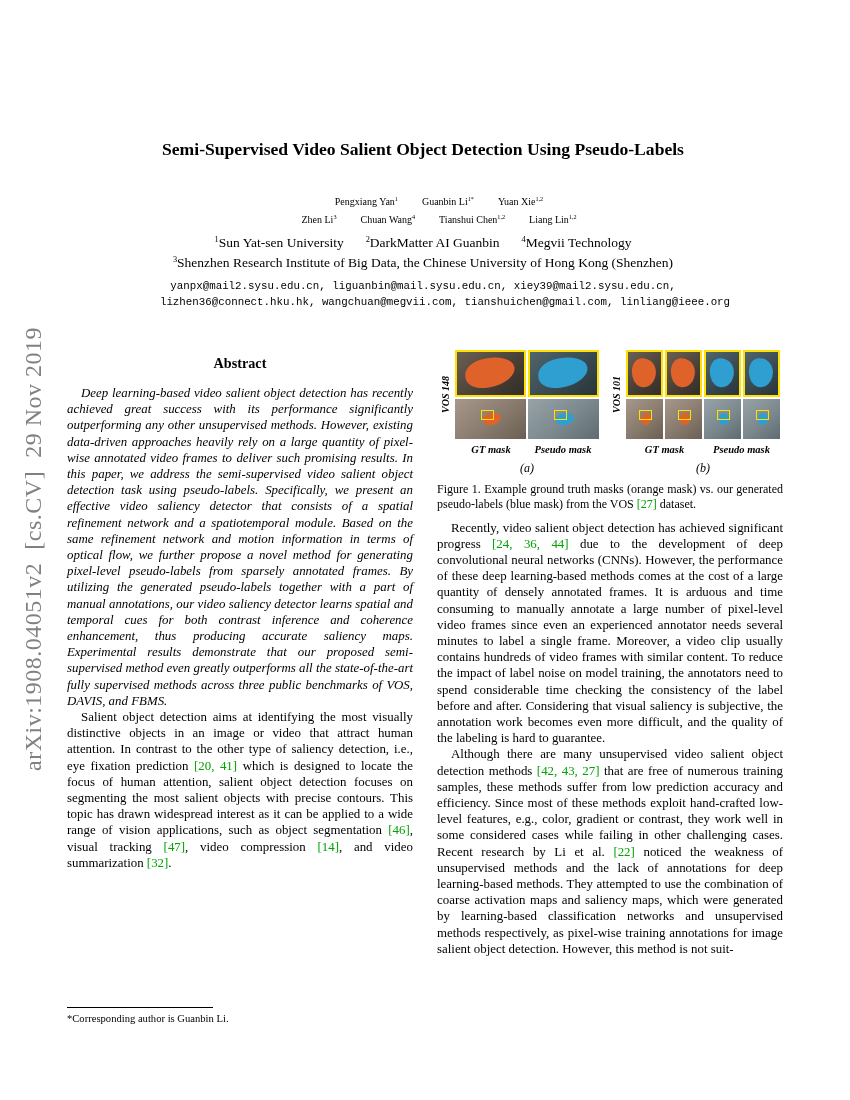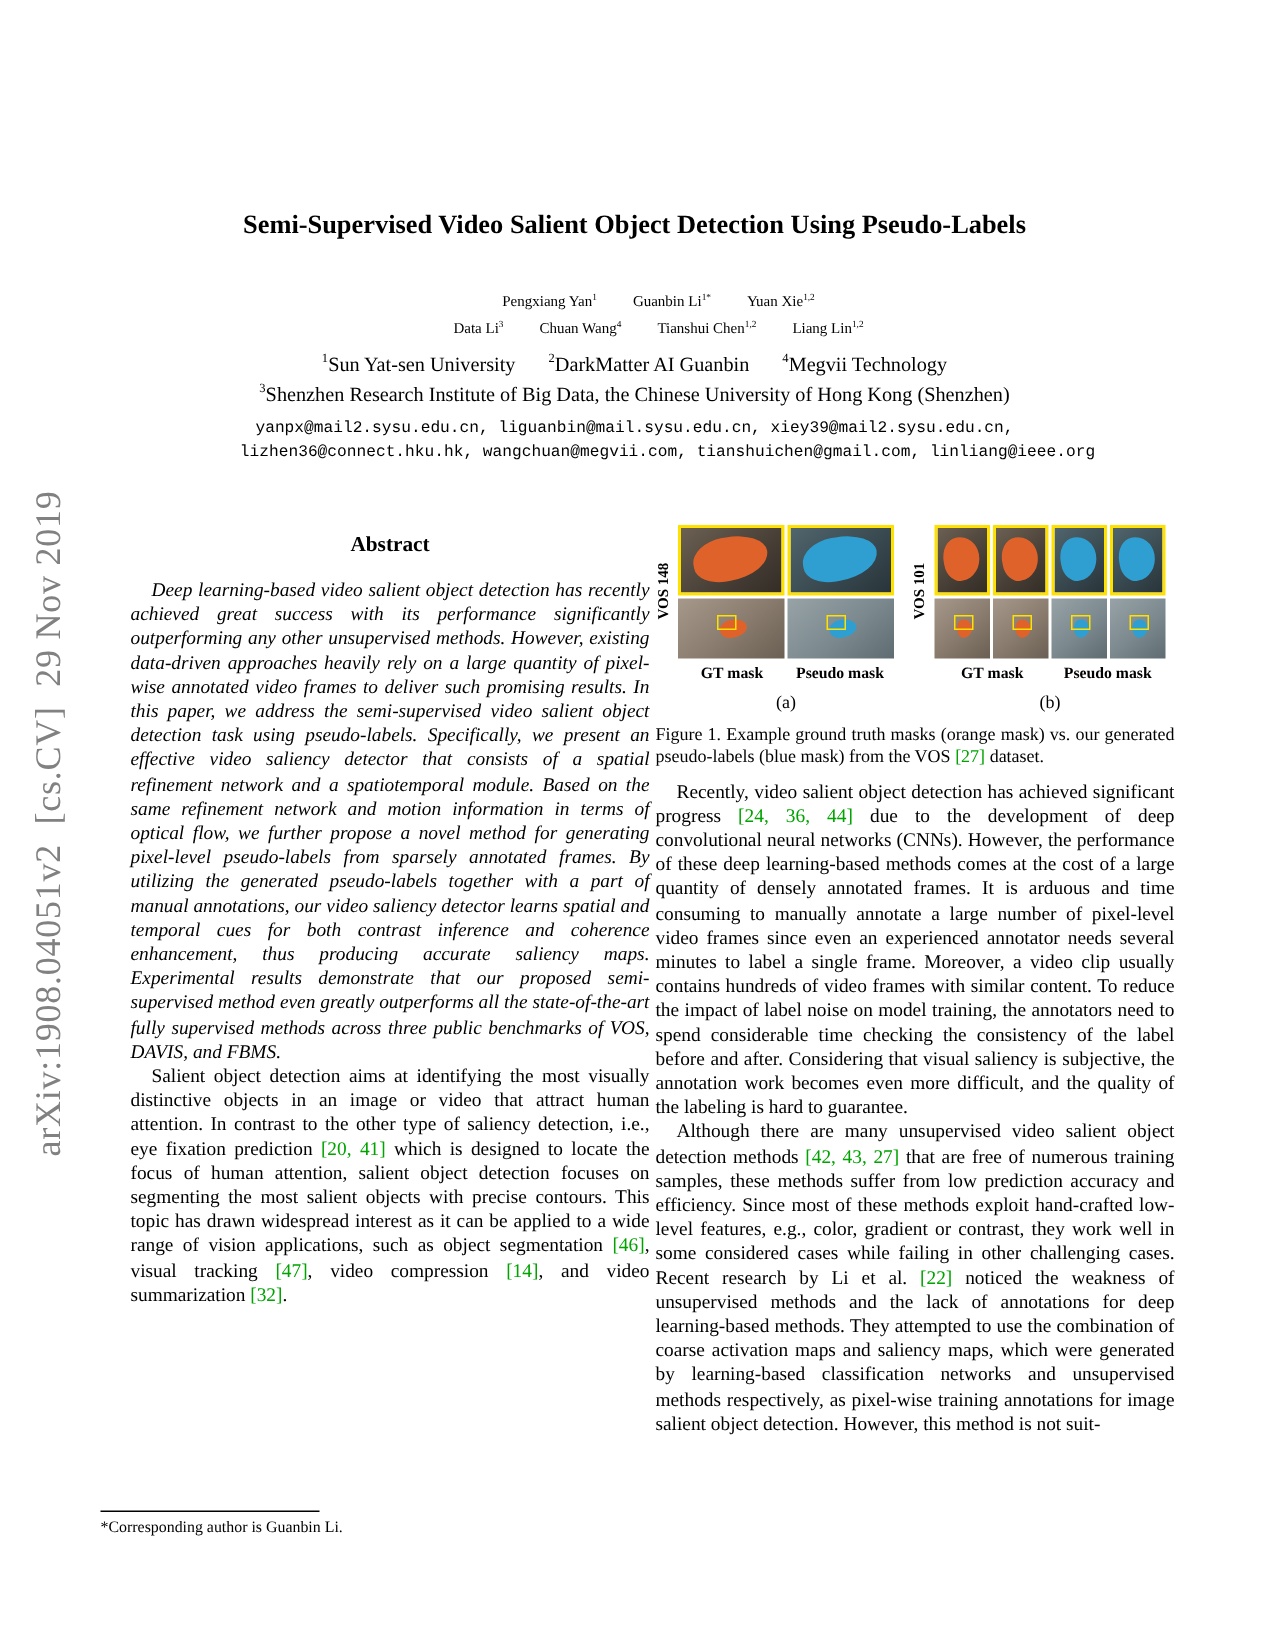--- a/index.html
+++ b/index.html
@@ -29,41 +29,41 @@
   .affils { font-size: 13.5px; }
   .affils-1 { margin-top: 10px; }
   .affils-1 .list-item { margin: 0 11px; }
   .affils-2 { margin-top: 4px; }
   .emails { font-family: Liberation Mono, monospace; font-size: 10.8px; }
   .emails-1 { margin-top: 9px; }
   .emails-2 { margin-top: 4px; margin-left: 44px; }
 
   
   .col { position: absolute; width: 346px; }
-  .col-left  { left: 67px;  top: 355px; margin-left: 20px; }
+  .col-left  { left: 67px;  top: 355px; }
   .col-right { left: 437px; top: 350px; }
 
   .abstract-heading { text-align: center; font-size: 14.2px; font-weight: 700; margin: 0 0 13px 0; }
   .abstract-text { font-style: italic; }
   .body-text, .abstract-text {
     font-size: 12.9px; line-height: 16.2px; text-align: justify; margin: 0;
     hyphens: auto; -webkit-hyphens: auto;
   }
   .indent { text-indent: 14px; }
   .section-heading { font-size: 14.6px; font-weight: 700; margin: 27px 0 15px 0; }
   .cite { color: var(--cite, #00A300); }
 
   
   .footnote { position: absolute; left: 67px; top: 1007px; width: 346px; }
   .footnote-rule { width: 146px; border-top: 1px solid #000; margin-bottom: 5px; }
   .footnote-text { font-size: 10.6px; }
 
   
   .figure1 { margin: 0 0 6px 0; }
-  .fig-groups { display: flex; gap: 12px; align-items: flex-start; }
+  .fig-groups { display: flex; gap: 12px; justify-content: center; align-items: flex-start; font-style: italic; }
   .fig-group { display: flex; gap: 3px; }
   .side-label {
     writing-mode: vertical-rl; transform: rotate(180deg);
     font-weight: 700; font-size: 10px; width: 12px; height: 89px; text-align: center;
   }
   .fig-col { display: flex; flex-direction: column; gap: 2px; }
   .tile-row { display: flex; gap: 2px; }
   .tile { position: relative; overflow: hidden; box-sizing: border-box; }
   .tile.top { border: 2px solid var(--ybox, #FFE100); }
   .tile.top.orange { background: linear-gradient(140deg, #6b6052 0%, #4a4138 55%, #332d26 100%); }
@@ -88,21 +88,21 @@
   .para-gap { margin-top: 8px; }
 </style>
 </head>
 <body>
 
 <div class="watermark">arXiv:1908.04051v2  [cs.CV]  29 Nov 2019</div>
 
 <header class="paper-header">
   <h1 class="title">Semi-Supervised Video Salient Object Detection Using Pseudo-Labels</h1>
   <div class="authors authors-1"><span class="list-item"><span>Pengxiang Yan</span><sup>1</sup></span><span class="list-item"><span>Guanbin Li</span><sup>1*</sup></span><span class="list-item"><span>Yuan Xie</span><sup>1,2</sup></span></div>
-  <div class="authors authors-2"><span class="list-item"><span>Data Li</span><sup>3</sup></span><span class="list-item"><span>Chuan Wang</span><sup>4</sup></span><span class="list-item"><span>Tianshui Chen</span><sup>1,2</sup></span><span class="list-item"><span>Liang Lin</span><sup>1,2</sup></span></div>
+  <div class="authors authors-2"><span class="list-item"><span>Zhen Li</span><sup>3</sup></span><span class="list-item"><span>Chuan Wang</span><sup>4</sup></span><span class="list-item"><span>Tianshui Chen</span><sup>1,2</sup></span><span class="list-item"><span>Liang Lin</span><sup>1,2</sup></span></div>
   <div class="affils affils-1"><span class="list-item"><sup>1</sup><span>Sun Yat-sen University</span></span><span class="list-item"><sup>2</sup><span>DarkMatter AI Guanbin</span></span><span class="list-item"><sup>4</sup><span>Megvii Technology</span></span></div>
   <div class="affils affils-2"><span class="list-item"><sup>3</sup><span>Shenzhen Research Institute of Big Data, the Chinese University of Hong Kong (Shenzhen)</span></span></div>
   <div class="emails emails-1">yanpx@mail2.sysu.edu.cn, liguanbin@mail.sysu.edu.cn, xiey39@mail2.sysu.edu.cn,</div>
   <div class="emails emails-2">lizhen36@connect.hku.hk, wangchuan@megvii.com, tianshuichen@gmail.com, linliang@ieee.org</div>
 </header>
 
 <section class="col col-left">
   <h2 class="abstract-heading">Abstract</h2>
   <p class="abstract-text indent">Deep learning-based video salient object detection has recently achieved great success with its performance significantly outperforming any other unsupervised methods. However, existing data-driven approaches heavily rely on a large quantity of pixel-wise annotated video frames to deliver such promising results. In this paper, we address the semi-supervised video salient object detection task using pseudo-labels. Specifically, we present an effective video saliency detector that consists of a spatial refinement network and a spatiotemporal module. Based on the same refinement network and motion information in terms of optical flow, we further propose a novel method for generating pixel-level pseudo-labels from sparsely annotated frames. By utilizing the generated pseudo-labels together with a part of manual annotations, our video saliency detector learns spatial and temporal cues for both contrast inference and coherence enhancement, thus producing accurate saliency maps. Experimental results demonstrate that our proposed semi-supervised method even greatly outperforms all the state-of-the-art fully supervised methods across three public benchmarks of VOS, DAVIS, and FBMS.</p>
   <p class="body-text indent">Salient object detection aims at identifying the most visually distinctive objects in an image or video that attract human attention. In contrast to the other type of saliency detection, i.e., eye fixation prediction <span class="cite">[20, 41]</span> which is designed to locate the focus of human attention, salient object detection focuses on segmenting the most salient objects with precise contours. This topic has drawn widespread interest as it can be applied to a wide range of vision applications, such as object segmentation <span class="cite">[46]</span>, visual tracking <span class="cite">[47]</span>, video compression <span class="cite">[14]</span>, and video summarization <span class="cite">[32]</span>.</p>

